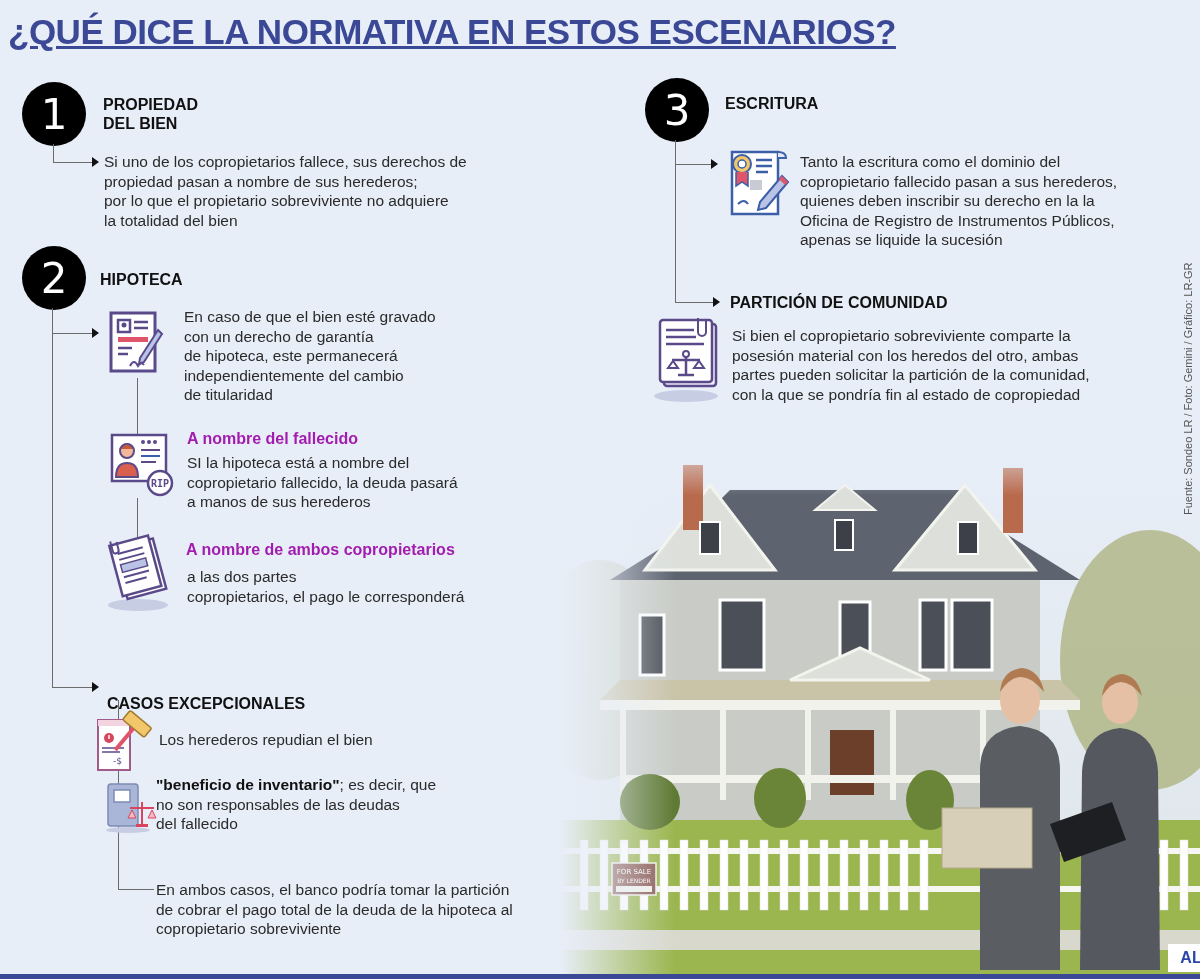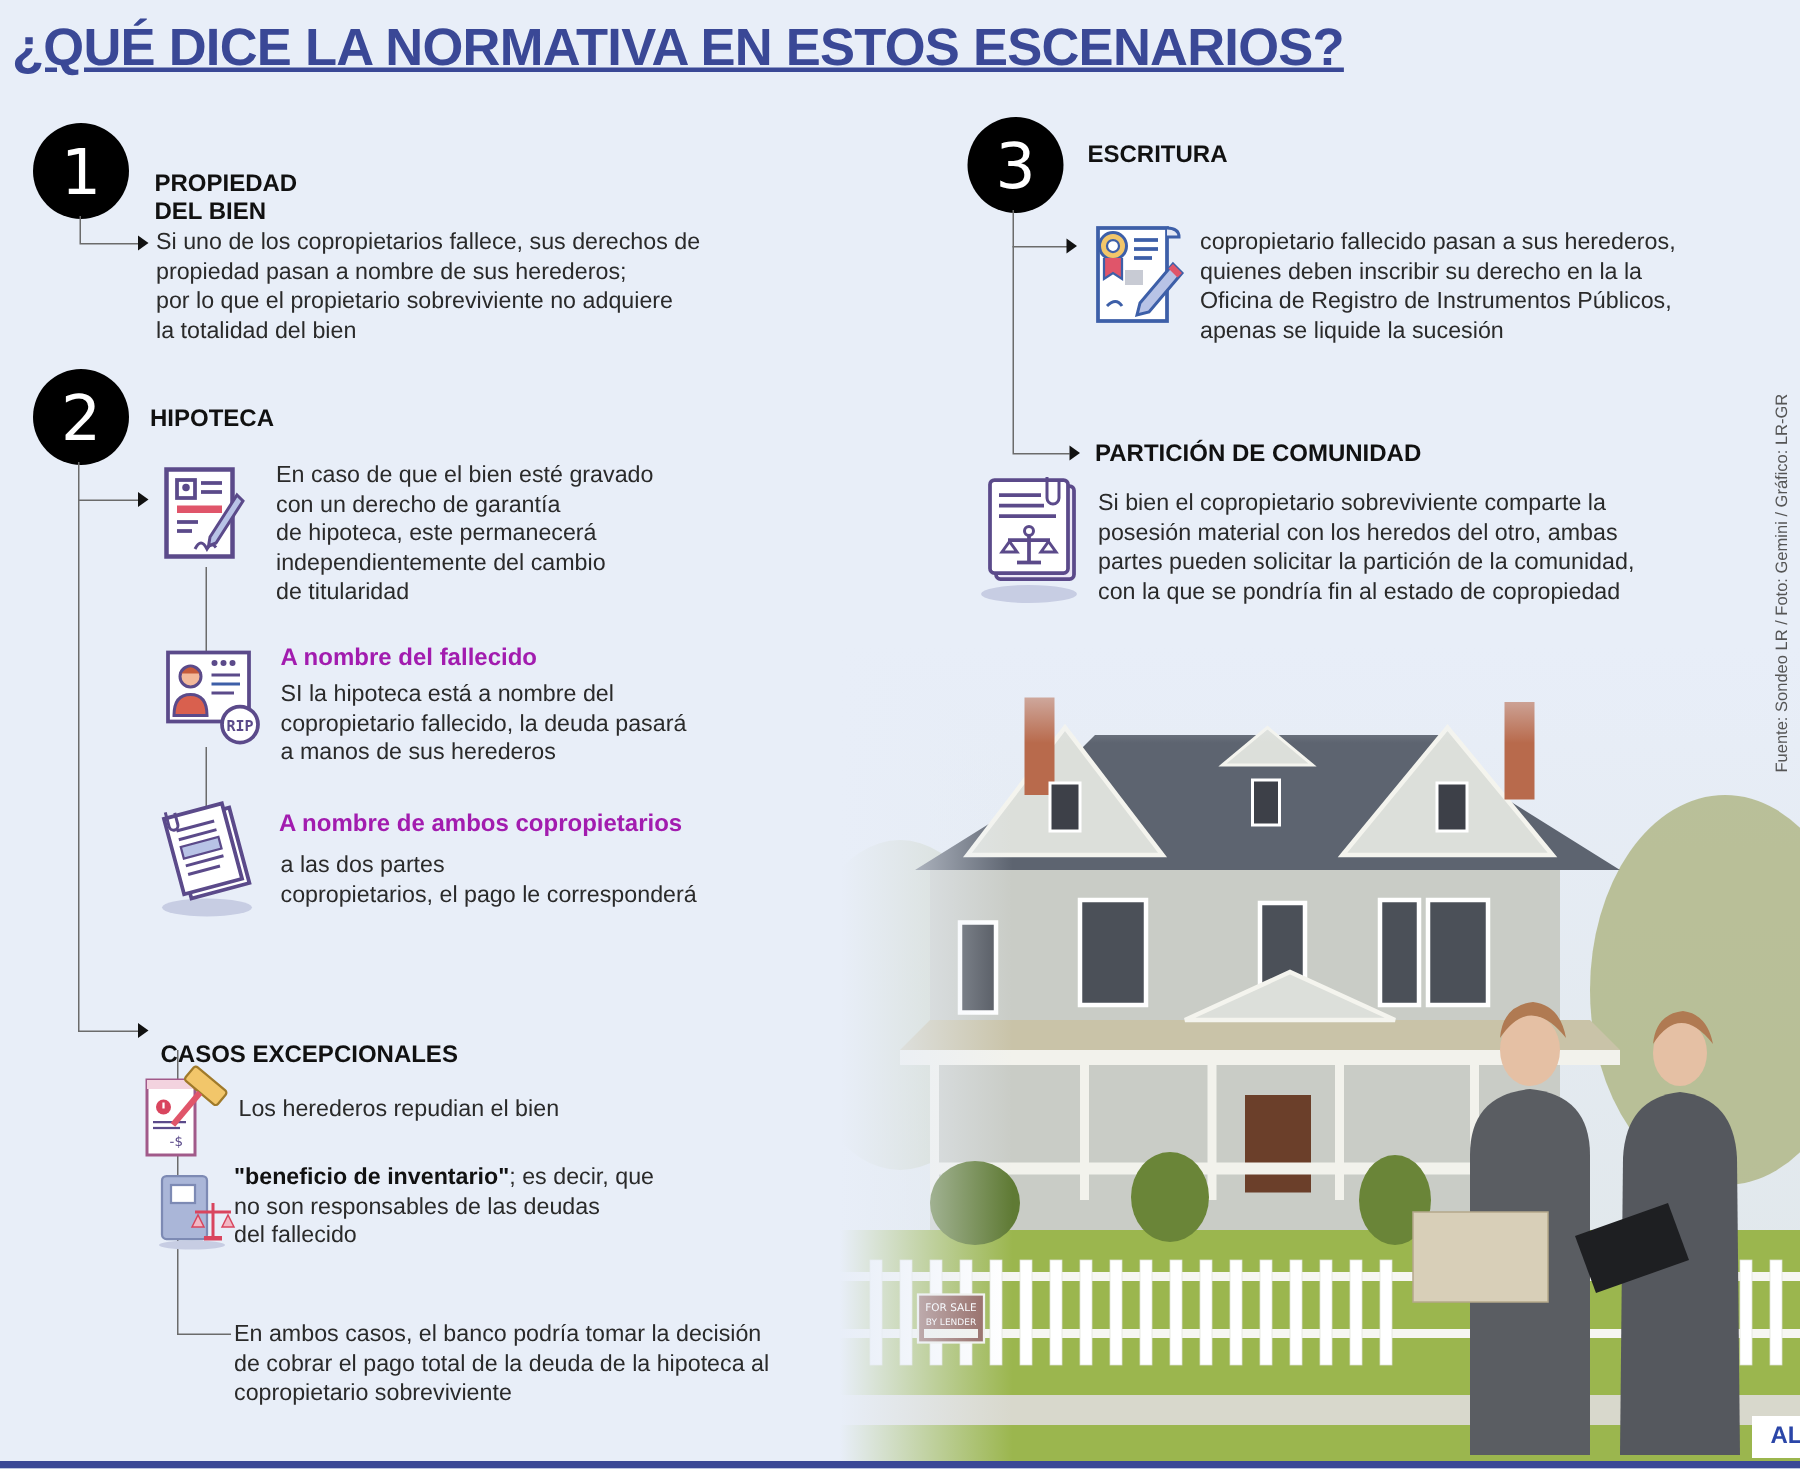--- a/index.html
+++ b/index.html
@@ -60,21 +60,21 @@
     position: absolute; left: 0; top: 974px; width: 1200px; height: 5px; background: #3a4896;
   }
   b.inline-bold { font-weight: 700; color: #111; }
 </style>
 </head>
 <body>
 
 <div class="title">¿QUÉ DICE LA NORMATIVA EN ESTOS ESCENARIOS?</div>
 
 <div class="num-circle" style="left:22px;top:82px;">1</div>
-<div class="heading" style="left:103px;top:95px;margin-top:18px;">
+<div class="heading" style="left:103px;top:95px;">
   <div>PROPIEDAD</div>
   <div>DEL BIEN</div>
 </div>
 <div class="line" style="left:53px;top:144px;width:1px;height:18px;"></div>
 <div class="line" style="left:53px;top:162px;width:40px;height:1px;"></div>
 <div class="arrow" style="left:92px;top:157px;"></div>
 <div class="body-text" style="left:104px;top:152px;">
   <div>Si uno de los copropietarios fallece, sus derechos de</div>
   <div>propiedad pasan a nombre de sus herederos;</div>
   <div>por lo que el propietario sobreviviente no adquiere</div>
@@ -183,21 +183,21 @@
   <path d="M44 38 l4 -8 l4 8 Z" fill="#f3b8c4" stroke="#d9455e" stroke-width="1"></path>
   <rect x="32" y="44" width="12" height="3" fill="#d9455e"></rect>
 </svg>
 <div class="body-text" style="left:156px;top:775px;">
   <div><b class="inline-bold">"beneficio de inventario"</b><span>; es decir, que</span></div>
   <div>no son responsables de las deudas</div>
   <div>del fallecido</div>
 </div>
 
 <div class="body-text" style="left:156px;top:880px;">
-  <div>En ambos casos, el banco podría tomar la decisión</div>
+  <div>En ambos casos, el banco podría tomar la partición</div>
   <div>de cobrar el pago total de la deuda de la hipoteca al</div>
   <div>copropietario sobreviviente</div>
 </div>
 
 <div class="num-circle" style="left:645px;top:78px;">3</div>
 <div class="heading" style="left:725px;top:94px;">ESCRITURA</div>
 <div class="line" style="left:675px;top:140px;width:1px;height:162px;"></div>
 <div class="line" style="left:675px;top:164px;width:38px;height:1px;"></div>
 <div class="arrow" style="left:711px;top:159px;"></div>
 
@@ -210,20 +210,21 @@
   <line x1="32" y1="14" x2="48" y2="14" stroke="#3d5fa8" stroke-width="2.5"></line>
   <line x1="32" y1="20" x2="48" y2="20" stroke="#3d5fa8" stroke-width="2.5"></line>
   <line x1="32" y1="26" x2="44" y2="26" stroke="#3d5fa8" stroke-width="2.5"></line>
   <rect x="26" y="34" width="12" height="10" fill="#c8cbd4"></rect>
   <path d="M14 58 q6 -6 10 0" fill="none" stroke="#3d5fa8" stroke-width="2"></path>
   <path d="M58 30 L64 36 L42 62 L34 64 L36 56 Z" fill="#b8c3e6" stroke="#3d5fa8" stroke-width="2"></path>
   <path d="M58 30 L64 36 L61 39 L55 33 Z" fill="#e0556a"></path>
 </svg>
 
 <div class="body-text" style="left:800px;top:152px;">
+  <div>Tanto la escritura como el dominio del</div>
   <div>copropietario fallecido pasan a sus herederos,</div>
   <div>quienes deben inscribir su derecho en la la</div>
   <div>Oficina de Registro de Instrumentos Públicos,</div>
   <div>apenas se liquide la sucesión</div>
 </div>
 
 <div class="line" style="left:675px;top:302px;width:38px;height:1px;"></div>
 <div class="arrow" style="left:713px;top:297px;"></div>
 <div class="heading" style="left:730px;top:293px;">PARTICIÓN DE COMUNIDAD</div>
 

